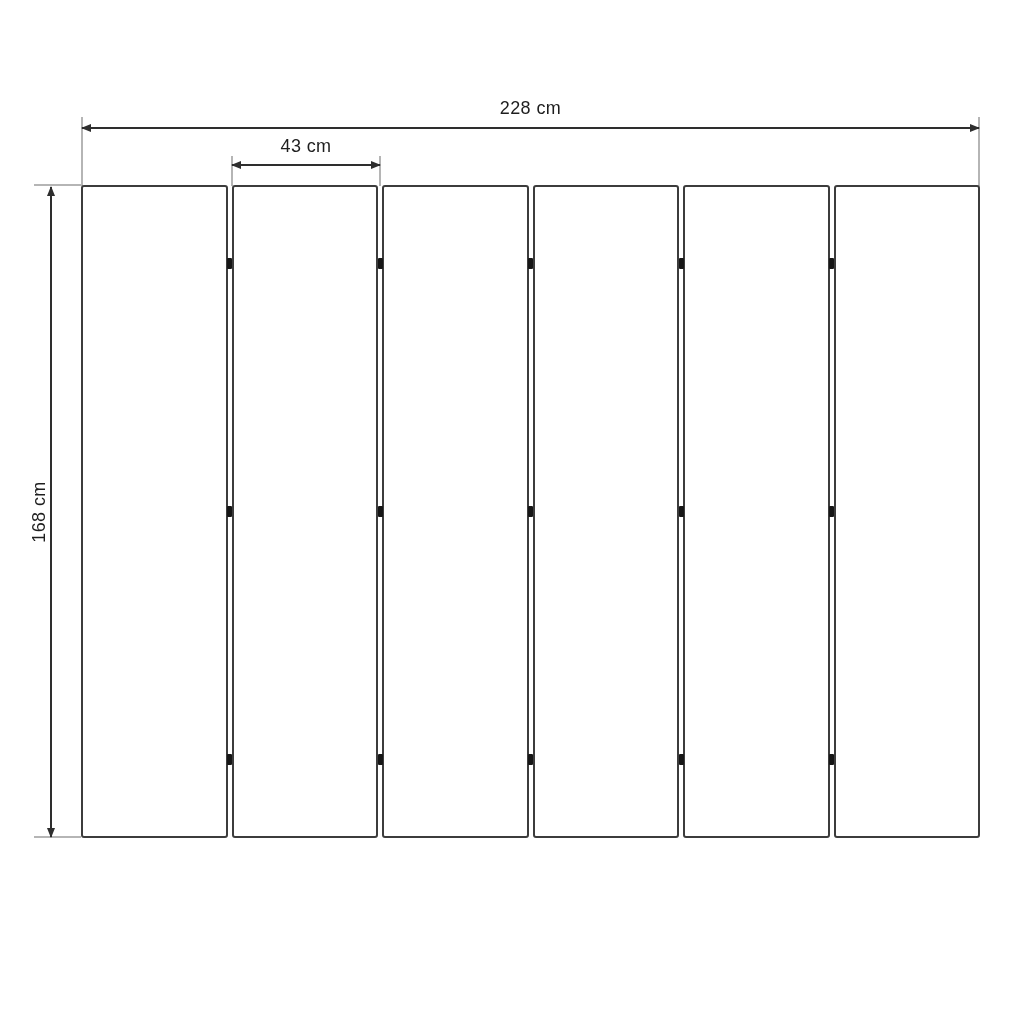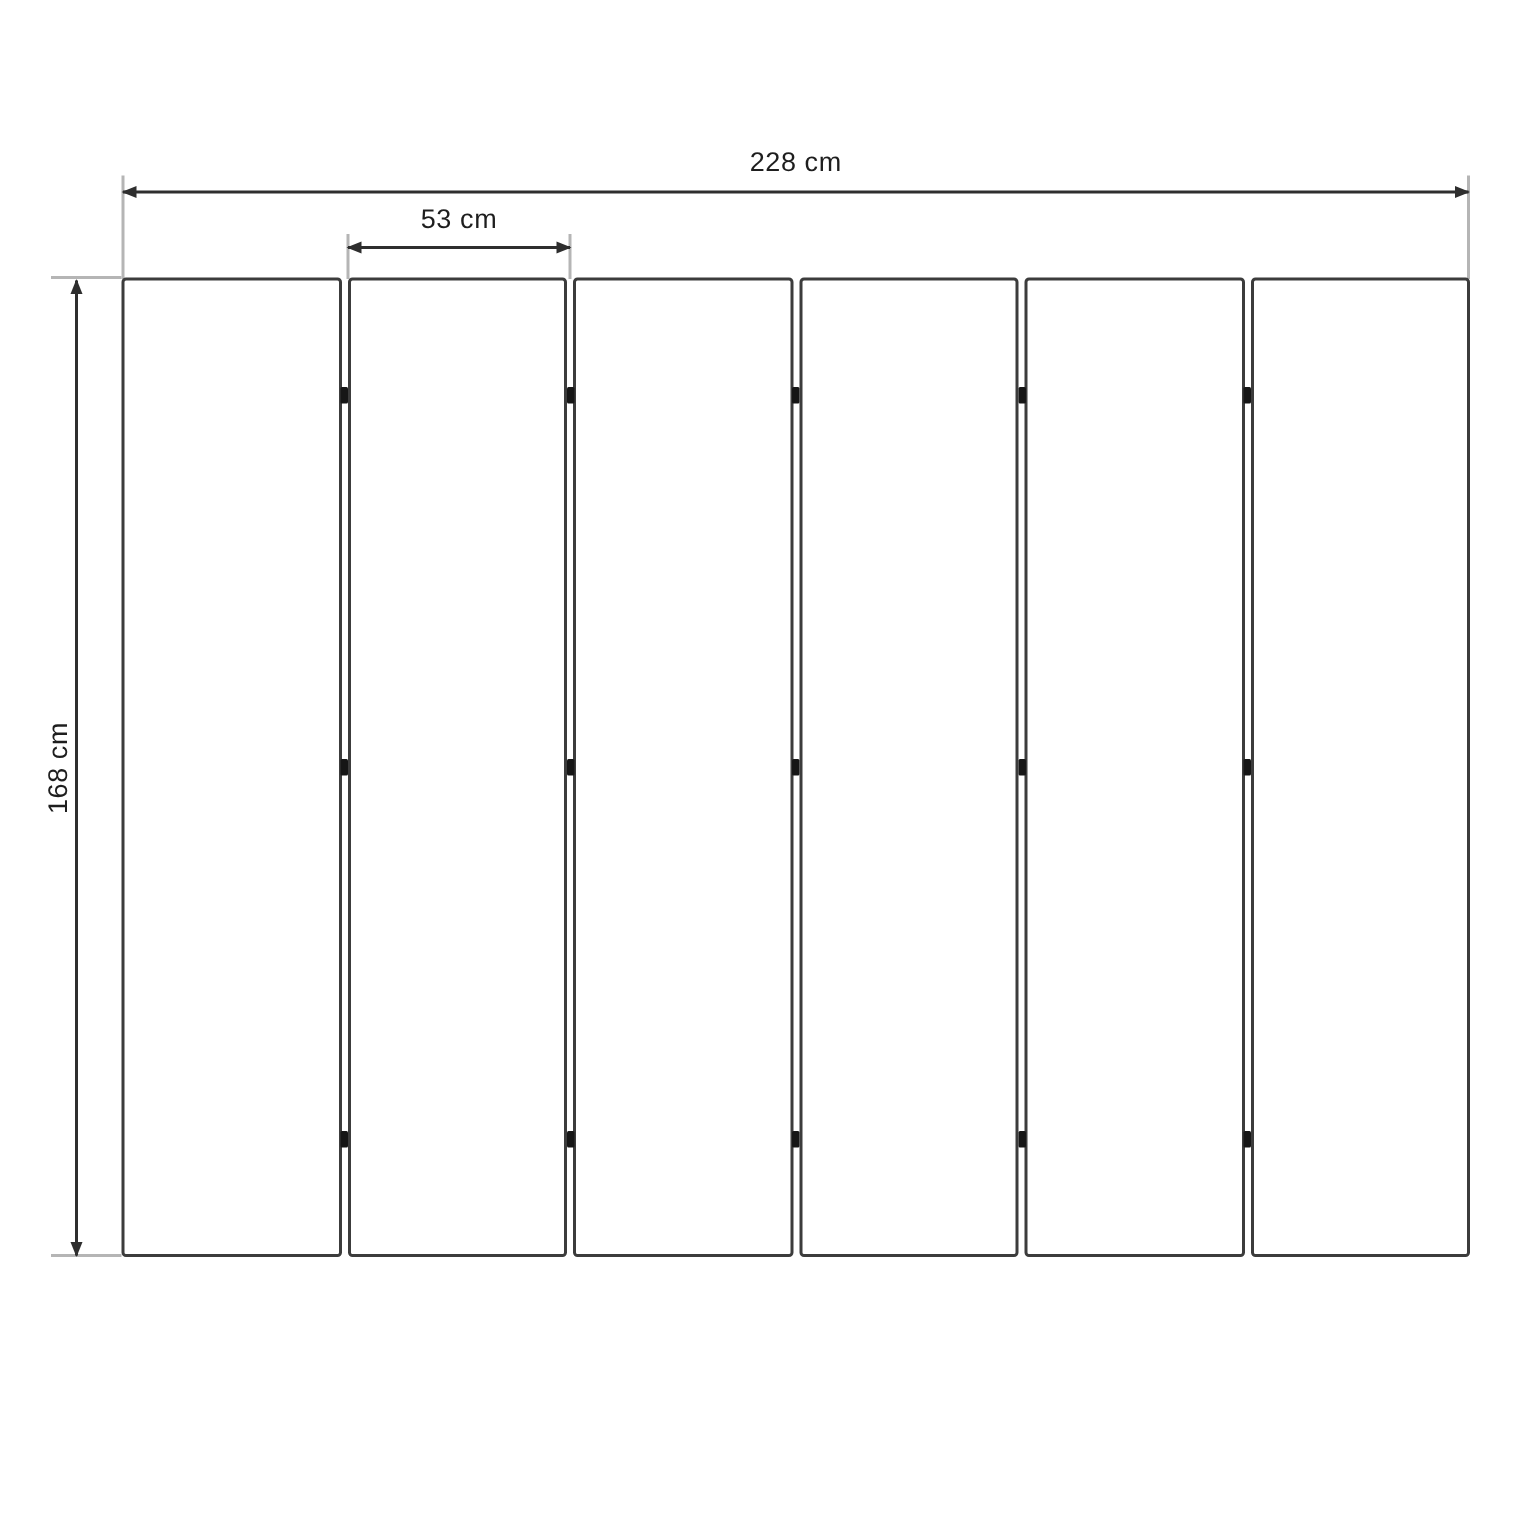--- a/index.html
+++ b/index.html
@@ -58,21 +58,21 @@
   <div class="ext v" style="left:376px;top:156px;height:30px"></div>
   <div class="ext h" style="left:31px;top:184px;width:47px"></div>
   <div class="ext h" style="left:31px;top:836px;width:47px"></div>
 
   <div class="dim-label" style="left:79px;top:98px;width:897px">228 cm</div>
   <div class="dim-line-h" style="left:79px;top:127px;width:897px">
     <span class="arrow left"></span>
     <span class="arrow right"></span>
   </div>
 
-  <div class="dim-label" style="left:229px;top:136px;width:148px">53 cm</div>
+  <div class="dim-label" style="left:229px;top:136px;width:148px">43 cm</div>
   <div class="dim-line-h" style="left:229px;top:164px;width:148px">
     <span class="arrow left"></span>
     <span class="arrow right"></span>
   </div>
 
   <div class="dim-line-v" style="left:47px;top:187px;height:650px">
     <span class="arrow up"></span>
     <span class="arrow down"></span>
   </div>
   <div class="dim-label rot" style="left:36px;top:512px">168 cm</div>

